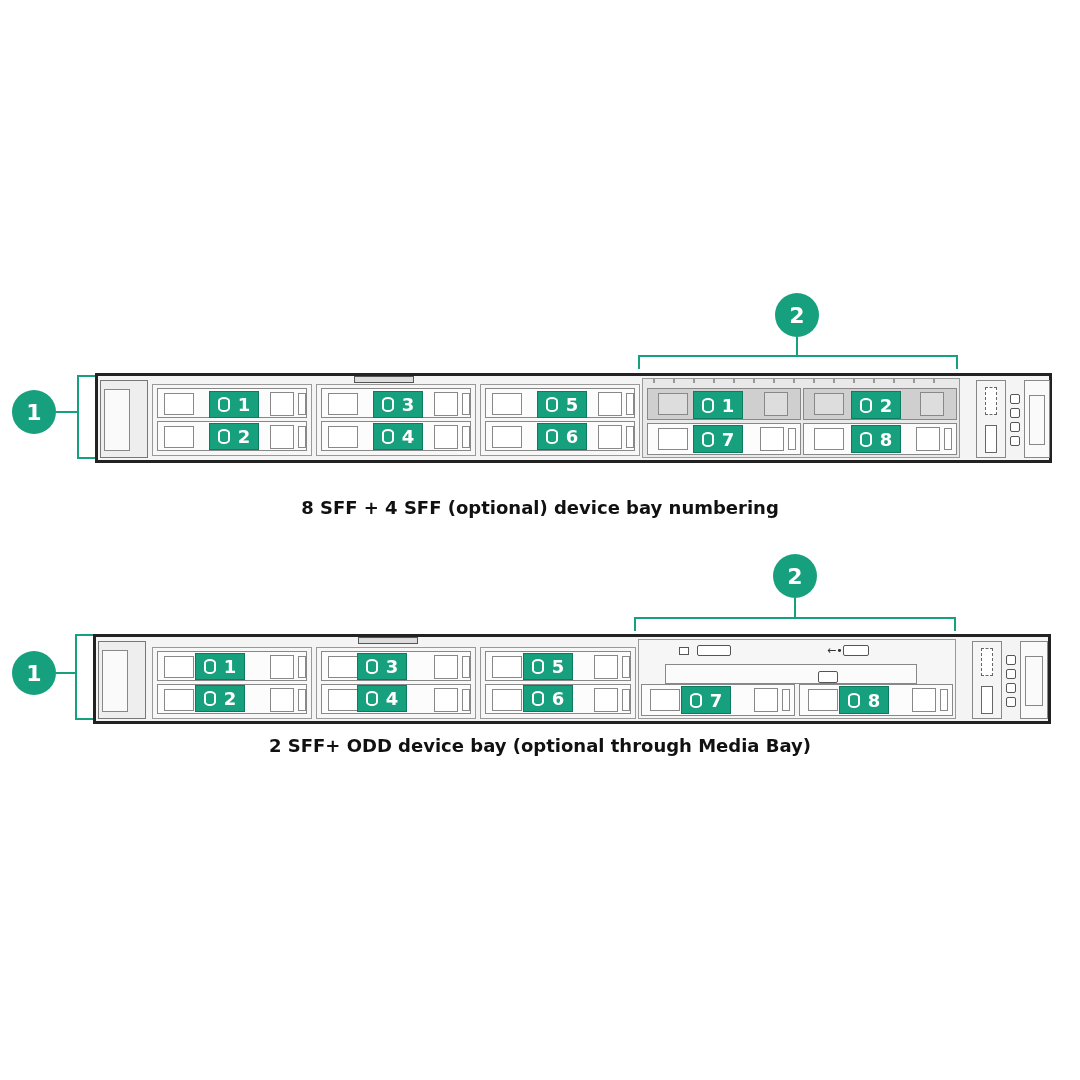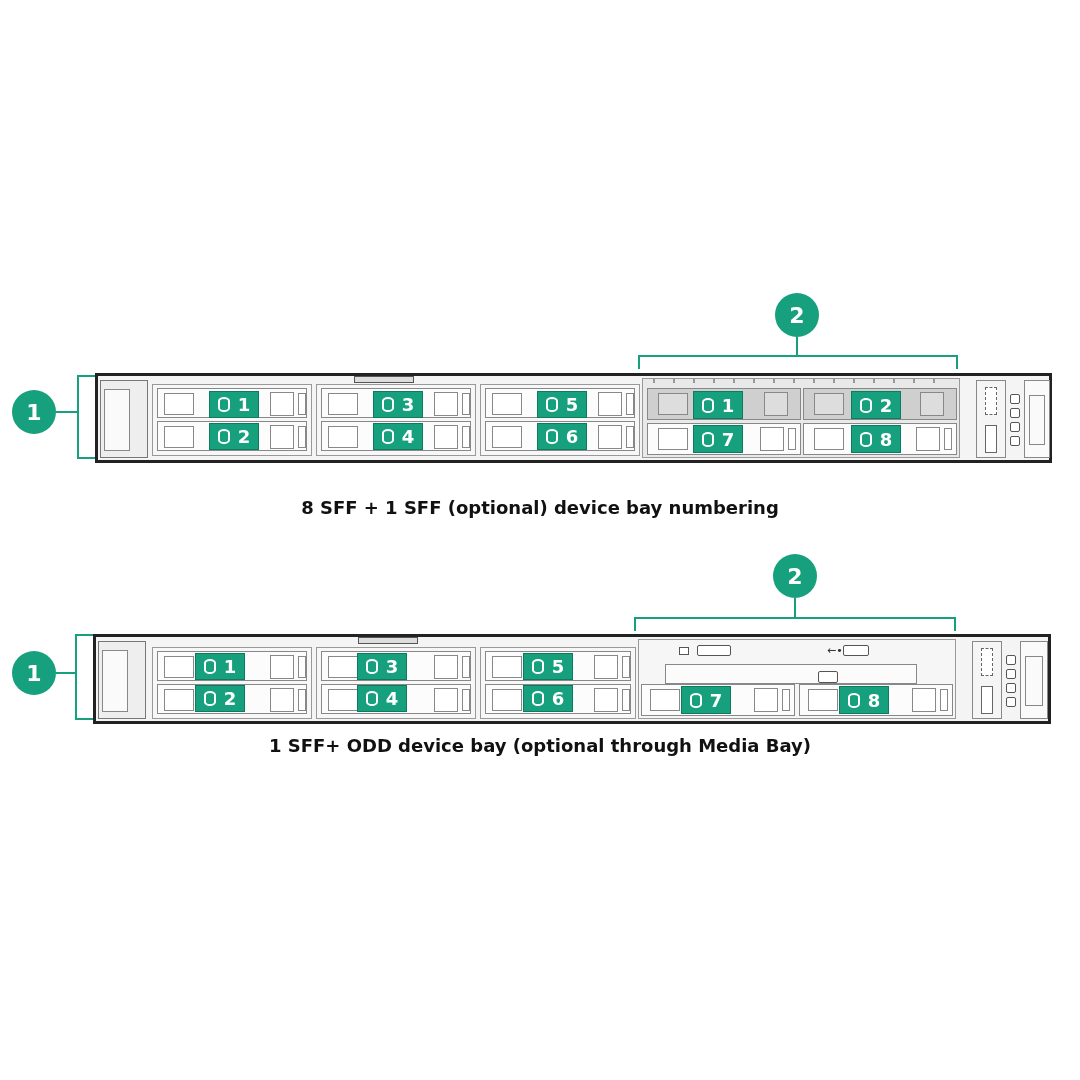--- a/index.html
+++ b/index.html
@@ -175,21 +175,21 @@
     </div>
     <div class="btn" style="left:912px;top:18px;"></div>
     <div class="btn" style="left:912px;top:32px;"></div>
     <div class="btn" style="left:912px;top:46px;"></div>
     <div class="btn" style="left:912px;top:60px;"></div>
     <div class="pull" style="left:926px;top:4px;width:26px;height:78px;">
       <div class="ear-inner" style="left:4px;top:14px;width:16px;height:50px;"></div>
     </div>
   </div>
 
-  <div class="caption" style="top:497px;">8 SFF + 1 SFF (optional) device bay numbering</div>
+  <div class="caption" style="top:497px;">8 SFF + 4 SFF (optional) device bay numbering</div>
 </div>
 
 <div>
   <div class="callout" style="left:12px;top:651px;">
       <span>1</span>
     </div>
   <div class="tealline" style="left:56px;top:672px;width:20px;height:2px;"></div>
   <div class="tealline" style="left:75px;top:634px;width:2px;height:86px;"></div>
   <div class="tealline" style="left:75px;top:634px;width:18px;height:2px;"></div>
   <div class="tealline" style="left:75px;top:718px;width:18px;height:2px;"></div>
@@ -305,14 +305,14 @@
     </div>
     <div class="btn" style="left:910px;top:18px;"></div>
     <div class="btn" style="left:910px;top:32px;"></div>
     <div class="btn" style="left:910px;top:46px;"></div>
     <div class="btn" style="left:910px;top:60px;"></div>
     <div class="pull" style="left:924px;top:4px;width:28px;height:78px;">
       <div class="ear-inner" style="left:4px;top:14px;width:18px;height:50px;"></div>
     </div>
   </div>
 
-  <div class="caption" style="top:735px;">1 SFF+ ODD device bay (optional through Media Bay)</div>
+  <div class="caption" style="top:735px;">2 SFF+ ODD device bay (optional through Media Bay)</div>
 </div>
 
 </body></html>

